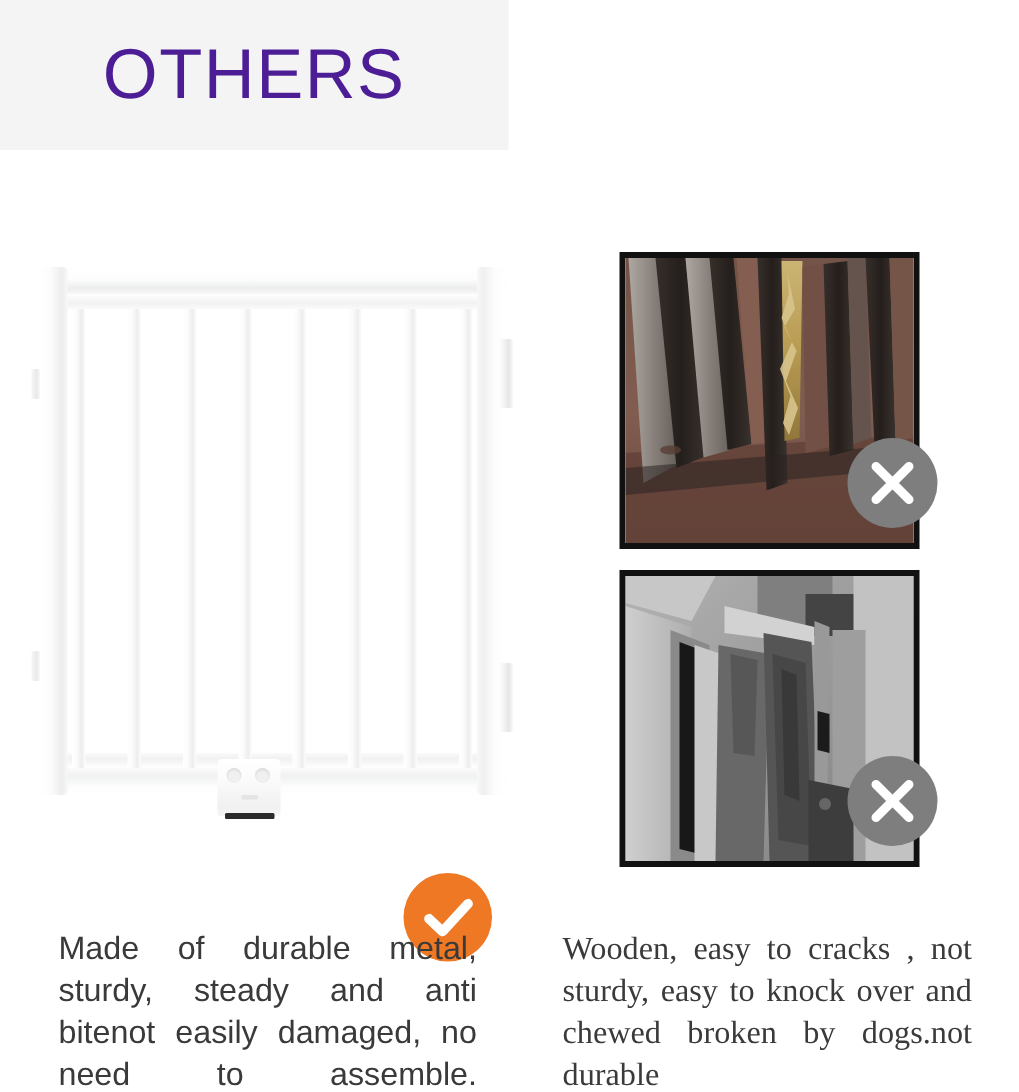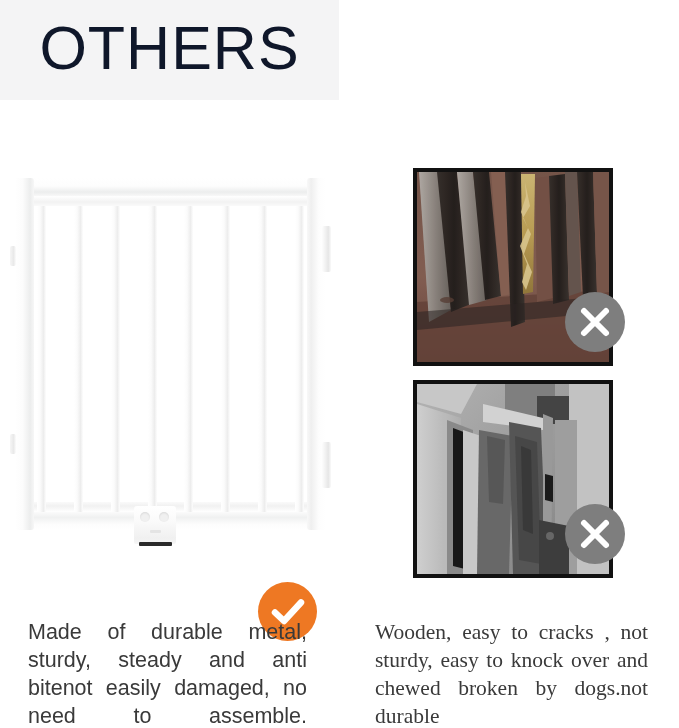--- a/index.html
+++ b/index.html
@@ -43,38 +43,38 @@
   .header-others {
     width: 339px;
     height: 100px;
     background: #f4f4f5;
     display: flex;
     align-items: center;
     justify-content: center;
     box-sizing: border-box;
   }
   .header-others-label {
-    color: #0f172a;
-    font-size: 61px;
+    color: #4c1d95;
+    font-size: 47px;
     font-weight: normal;
     letter-spacing: 1px;
     line-height: 1;
     padding-bottom: 3px;
   }
 
   
   .columns {
     position: absolute;
     left: 0; top: 100px;
     width: 679px;
     height: 628px;
   }
   .col-left {
     position: absolute;
-    left: 1px; top: 0;
+    left: 12px; top: 0;
     width: 340px;
     height: 628px;
   }
   .col-right {
     position: absolute;
     left: 340px; top: 0;
     width: 339px;
     height: 628px;
     font-family: Liberation Serif, serif;
   }

